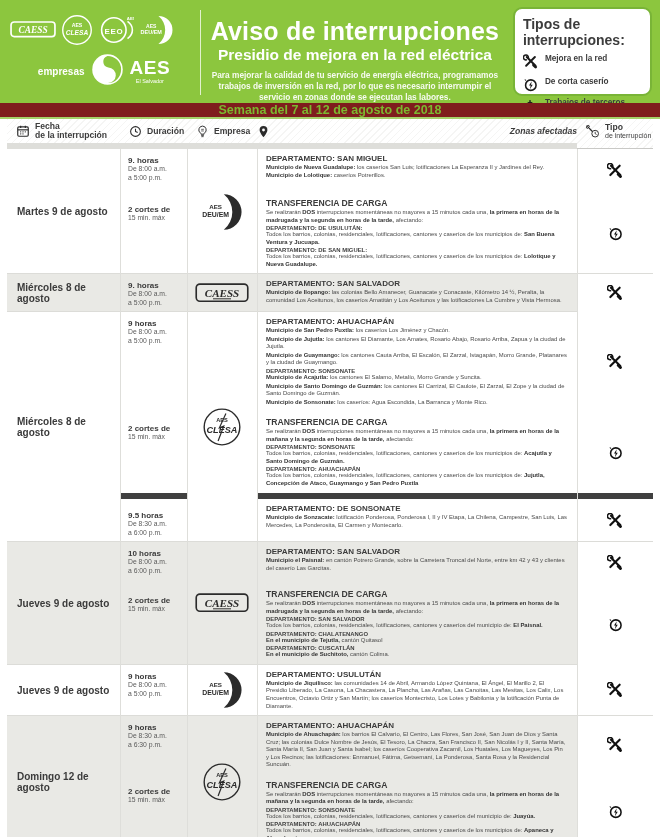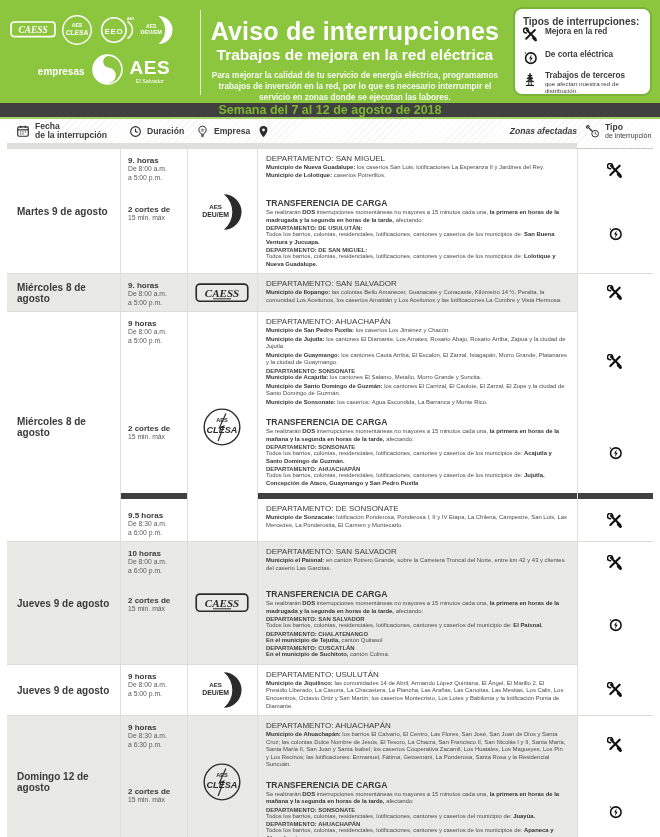--- a/index.html
+++ b/index.html
@@ -14,28 +14,28 @@
   .brand-row { display:flex; align-items:center; justify-content:center; gap:6px; }
   .empresas { color:#fff; font-size:10px; font-weight:bold; }
   .aes-name { color:#fff; font-weight:bold; font-size:19px; line-height:0.9; letter-spacing:0.5px; }
   .aes-sub { color:#fff; font-size:5.5px; display:block; text-align:center; }
   .vdivider { width:1px; background:rgba(255,255,255,0.75); margin:10px 4px 8px 2px; }
   .title-area { flex:1; text-align:center; color:#fff; padding-top:17px; }
   .main-title { font-size:25px; font-weight:bold; letter-spacing:0.2px; }
   .sub-title { font-size:15.5px; font-weight:bold; margin-top:0px; }
   .description { font-size:8.3px; font-weight:bold; color:rgba(255,255,255,0.92); width:300px; margin:6px auto 0; line-height:1.35; }
   .types-box { width:150px; background:#fff; border:2px solid #79b437; border-radius:9px; margin:7px 2px 7px 8px; padding:7px 7px 5px 8px; color:#3c3c3c; }
-  .types-title { font-size:10px; font-weight:bold; }
+  .types-title { font-size:14px; font-weight:bold; margin-bottom:6px; }
   .type-item { display:flex; gap:7px; margin-bottom:6.5px; }
   .type-item .t-icon { width:15px; display:flex; justify-content:center; color:#1a1a1a; flex:none; }
   .type-label { font-size:8.2px; font-weight:bold; line-height:1.1; }
   .type-sublabel { font-size:6.2px; font-weight:normal; display:block; line-height:1.15; }
 
   
-  .week-bar { height:25px; background:#404040; display:flex; align-items:center; justify-content:center;
+  .week-bar { height:25px; background:#7f1d1d; display:flex; align-items:center; justify-content:center;
               border-bottom:2px solid #a6d169; }
   .week-text { color:#7cb82f; font-size:12.5px; font-weight:bold; }
 
   
   .table-wrap { background:#fff; flex:1; padding:0 7px; display:flex; flex-direction:column; }
   .hatchbg { background-image:repeating-linear-gradient(135deg, rgba(60,60,40,0.05) 0 1px, transparent 1px 5px); }
   .thead { height:30px; display:grid; grid-template-columns:113px 67px 70px 320px 76px; position:relative;
            box-shadow: inset 0 -1px 0 #c9c9c6; }
   .th { display:flex; align-items:center; gap:5px; color:#3c3c3c; padding-left:9px; }
   .th .h-icon { color:#2b2b2b; display:flex; }
@@ -51,21 +51,21 @@
   .row .vline { position:absolute; top:0; bottom:0; width:1px; background:#dedeDA; background:#dedeada; background:#dedeDa; }
   .vline { background:#dededa !important; }
   .cell { position:relative; }
   .cell.fecha { display:flex; align-items:center; padding-left:10px; }
   .date-text { font-size:10px; font-weight:bold; color:#3b3b3b; }
   .cell.dur { padding:7px 2px 4px 8px; }
   .dur-main { font-size:8px; font-weight:bold; color:#3b3b3b; }
   .dur-sub { font-size:6.8px; color:#5a5a5a; line-height:1.3; }
   .cell.empresa { display:flex; align-items:center; justify-content:center; }
   .cell.zones { padding:5px 10px 5px 9px; }
-  .blk-dept { font-size:8px; font-weight:normal; color:#3b3b3b; margin:3px 0 1px; }
+  .blk-dept { font-size:8px; font-weight:bold; color:#3b3b3b; margin:3px 0 1px; }
   .blk-title { font-size:8.6px; font-weight:bold; color:#3b3b3b; margin:4px 0 1px; }
   .blk-subdept { font-size:5.9px; font-weight:bold; color:#3f3f3f; margin-top:1px; }
   .blk-body { font-size:5.9px; color:#4a4a4a; line-height:1.28; margin-bottom:1px; }
   .blk-body b { color:#333; }
   .cell.zones > div:first-child { margin-top:0; }
   .cell.tipo { display:flex; align-items:center; justify-content:center; color:#111; }
   .ticon { display:flex; }
 
   
   .row-1 .zones.sec-0{min-height:44px} .row-1 .zones.sec-1{min-height:57px}
@@ -121,21 +121,21 @@
             </svg></span>
         <span>
           <span class="aes-name">AES</span>
           <span class="aes-sub">El Salvador</span>
         </span>
       </div>
     </div>
     <div class="vdivider"></div>
     <div class="title-area">
       <div class="main-title">Aviso de interrupciones</div>
-      <div class="sub-title">Trabajos de mejora en la red eléctrica</div>
+      <div class="sub-title">Presidio de mejora en la red eléctrica</div>
       <div class="description">Para mejorar la calidad de tu servicio de energía eléctrica, programamos trabajos de inversión en la red, por lo que es necesario interrumpir el servicio en zonas donde se ejecutan las labores.</div>
     </div>
     <div class="types-box">
       <div class="types-title">Tipos de interrupciones:</div>
       <div class="type-item">
         <span class="t-icon">
             <svg viewBox="0 0 24 24" width="16" height="16" fill="none" stroke="currentColor">
               <path d="M6 4 L20 18" stroke-width="3.2" stroke-linecap="round"></path>
               <path d="M19 4 L5 18" stroke-width="3.2" stroke-linecap="round"></path>
               <path d="M8.6 5.4 A4 4 0 1 0 5.4 8.6" stroke-width="2.4" stroke-linecap="round"></path>
@@ -145,21 +145,21 @@
         <span class="type-label">Mejora en la red</span>
       </div>
       <div class="type-item">
         <span class="t-icon">
             <svg viewBox="0 0 24 24" width="15" height="15">
               <circle cx="12.5" cy="13" r="8.4" fill="none" stroke="currentColor" stroke-width="2.5"></circle>
               <path d="M5.2 4.6 L2.6 3.2 L3.4 6.2 Z" fill="currentColor"></path>
               <polygon points="14,6.8 9.6,13.6 12.3,13.6 11,19.4 15.6,12.3 12.8,12.3" fill="currentColor"></polygon>
             </svg>
           </span>
-        <span class="type-label">De corta eléctrica</span>
+        <span class="type-label">De corta caserío</span>
       </div>
       <div class="type-item">
         <span class="t-icon">
             <svg viewBox="0 0 24 26" width="14" height="16" stroke="currentColor" fill="none" stroke-width="1.5">
               <path d="M9.5 24 L12 3 L14.5 24"></path>
               <path d="M8.2 7 H15.8 M6.8 12 H17.2 M5.2 17.5 H18.8"></path>
               <path d="M8.2 7 L17.2 12 M15.8 7 L6.8 12 M6.8 12 L18.8 17.5 M17.2 12 L5.2 17.5"></path>
               <path d="M5 24 H19" stroke-width="2"></path>
             </svg>
           </span>

